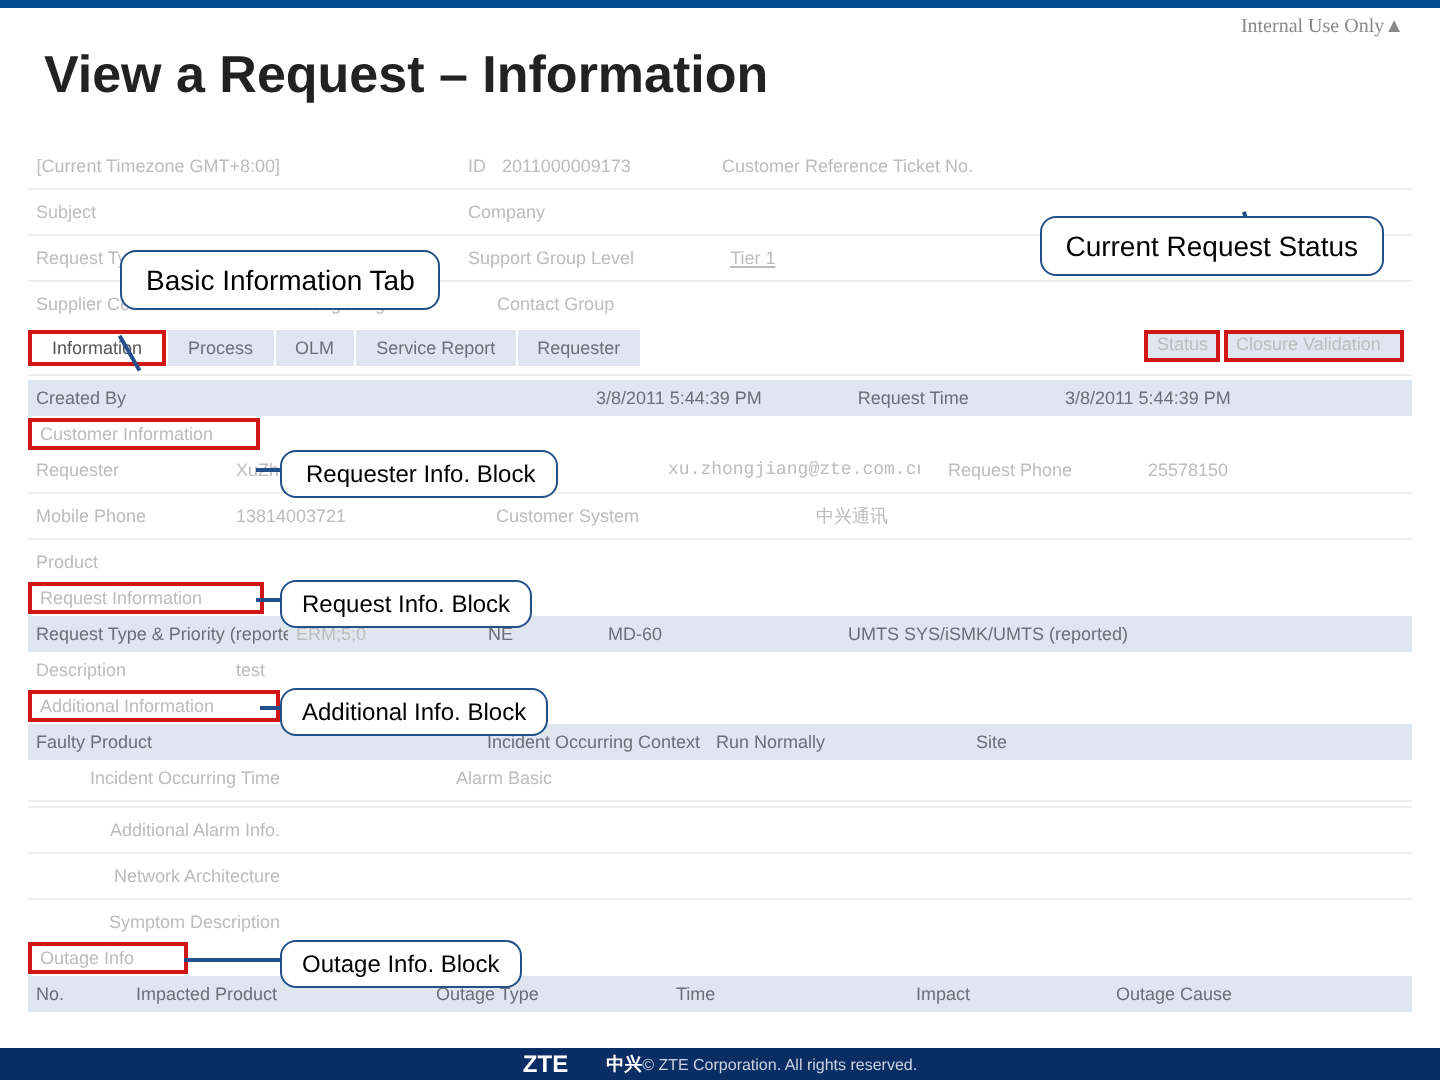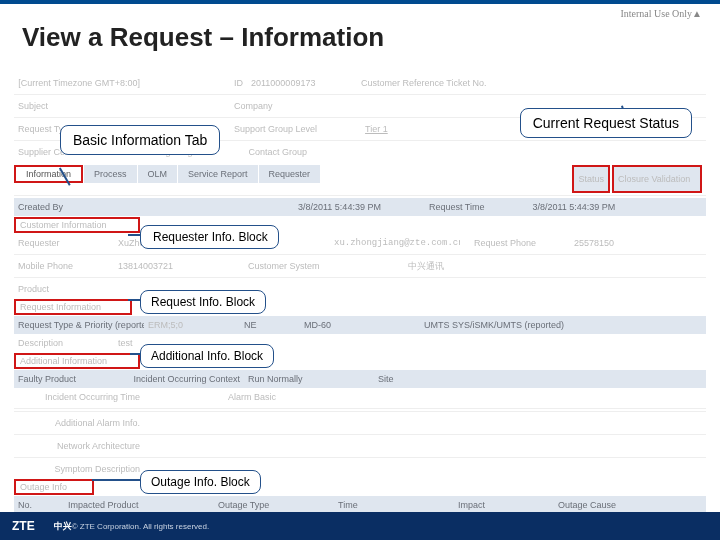--- a/index.html
+++ b/index.html
@@ -16,28 +16,28 @@
   .w110{width:110px;}
   .w60{width:60px;}
   .w100{width:100px;}
   .w130{width:130px;text-align:right;}
   .w50{width:50px;}
   .redbox{border:2px solid #d01616;}
   .callout{position:absolute;background:#fff;border:1.5px solid #23508a;border-radius:8px;padding:4px 10px;font-size:12px;color:#000;z-index:10;}
   .callout.big{font-size:14px;padding:6px 12px;}
   .connector{position:absolute;height:1.5px;background:#23508a;z-index:5;}
   .sep{height:1px;background:#eee;margin:2px 0;}
-  .footer{position:absolute;bottom:0;left:0;right:0;height:28px;background:#0a2e63;display:flex;align-items:center;justify-content:flex-start;padding:0 12px;}
+  .footer{position:absolute;bottom:0;left:0;right:0;height:16px;background:#0a2e63;display:flex;align-items:center;justify-content:center;padding:0 12px;}
   .logo{color:#fff;font-size:12px;font-weight:bold;display:flex;align-items:center;}
   .logo-zh{font-size:9px;margin-left:19px;}
   .copy{color:#c9d3e2;font-size:8px;}
   .tabs{display:flex;gap:1px;height:18px;margin-top:4px;margin-bottom:2px;}
   .tab{background:#dfe6ef;padding:2px 10px;font-size:9px;color:#6a6f78;display:flex;align-items:center;}
   .status-pair{display:flex;gap:2px;}
-  .status-box{border:2px solid #d01616;padding:0 4px;height:28px;display:flex;align-items:center;}
+  .status-box{border:2px solid #d01616;padding:0 4px;height:16px;display:flex;align-items:flex-start;}
   .sectlabel{color:#bcbcbc;font-size:9px;}
 </style>
 </head>
 <body>
 
 <div class="top-line"></div>
 <div class="internal">Internal Use Only▲</div>
 <div class="title">View a Request – Information</div>
 
 <div class="content">
@@ -90,21 +90,21 @@
   <div class="sep"></div>
 
   <div class="row hdr">
     <div class="cell w80">Created By</div>
     <div class="cell" style="margin-left:200px;">3/8/2011 5:44:39 PM</div>
     <div class="cell" style="margin-left:40px;">Request Time</div>
     <div class="cell" style="margin-left:40px;">3/8/2011 5:44:39 PM</div>
   </div>
 
   <div class="row">
-    <div class="cell sectlabel redbox" style="width:126px;">Customer Information</div>
+    <div class="cell sectlabel redbox" style="width:116px;">Customer Information</div>
   </div>
   <div class="row">
     <div class="cell blur w80">Requester</div>
     <div class="cell blur w100" style="margin-left:20px;">XuZhongGang</div>
     <div class="cell blur w50" style="margin-left:30px;">E-Mail</div>
     <div class="cell blur w130" style="margin-left:36px;font-family:Liberation Mono, monospace;">xu.zhongjiang@zte.com.cn</div>
     <div class="cell blur w80" style="margin-left:10px;">Request Phone</div>
     <div class="cell blur" style="margin-left:20px;">25578150</div>
   </div>
   <div class="sep"></div>
@@ -132,21 +132,21 @@
   <div class="row">
     <div class="cell blur w80">Description</div>
     <div class="cell blur" style="margin-left:20px;">test</div>
   </div>
 
   <div class="row">
     <div class="cell sectlabel redbox" style="width:126px;">Additional Information</div>
   </div>
   <div class="row hdr">
     <div class="cell w100">Faulty Product</div>
-    <div class="cell w130" style="">Incident Occurring Context</div>
+    <div class="cell w130" style="margin-left:110px;">Incident Occurring Context</div>
     <div class="cell w80">Run Normally</div>
     <div class="cell" style="margin-left:50px;">Site</div>
   </div>
   <div class="row">
     <div class="cell blur w130">Incident Occurring Time</div>
     <div class="cell blur" style="margin-left:80px;">Alarm Basic</div>
   </div>
   <div class="sep"></div>
   <div class="sep"></div>
   <div class="row">

